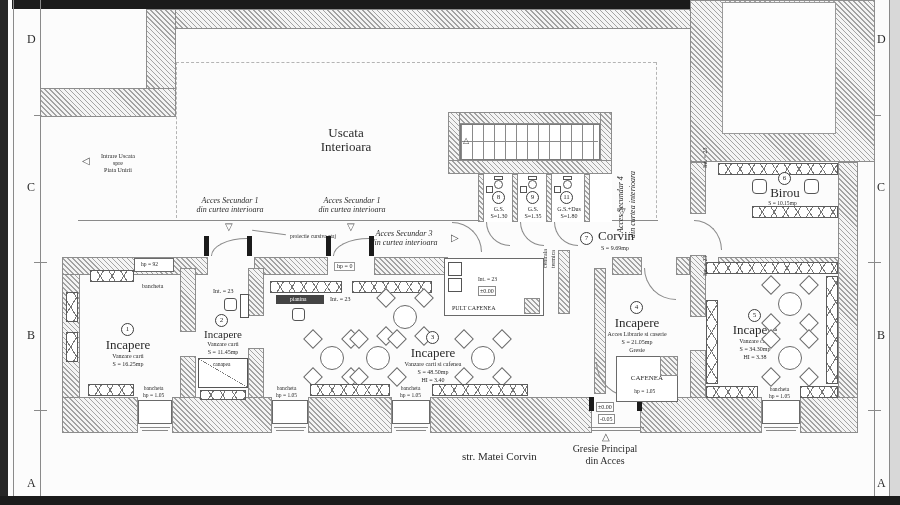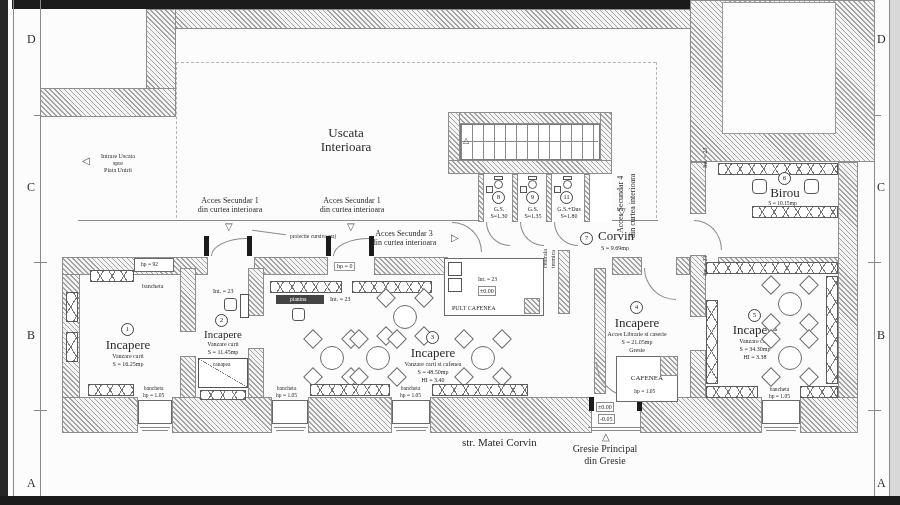--- a/index.html
+++ b/index.html
@@ -27,21 +27,21 @@
   .lineh{ height:1px; background:#8a8a8a; }
   .linev{ width:1px; background:#8a8a8a; }
   .dashh{ border-top:1px dashed #b4b4b4; }
   .dashv{ border-left:1px dashed #b4b4b4; }
   .whitebox{ background:#fff; border:1px solid #6a6a6a; }
   .txt{ white-space:nowrap; }
   .c{ text-align:center; }
   .f13{ font-size:13px; line-height:14px; }
   .f11{ font-size:11px; line-height:12px; }
   .f10{ font-size:10px; line-height:11px; }
-  .f8{ font-size:8px; line-height:9px; }
+  .f8{ font-size:8px; line-height:9px;font-style:italic; }
   .f7{ font-size:7px; line-height:8px; }
   .f6{ font-size:6px; line-height:7px; }
   .f55{ font-size:6px; line-height:6px; transform:scale(.92); transform-origin:left top; }
   .circ{
     border:1px solid #3d3d3d; border-radius:50%; width:13px; height:13px;
     font-size:7px; line-height:11px; text-align:center; background:#fff;
   }
   .lvl{ border:1px solid #8a8a8a; background:#fff; font-size:6px; line-height:8px; padding:0 1px; }
   .tri{ color:#4a4a4a; font-size:10px; line-height:10px; }
   .arcTL{ border:1px solid #8a8a8a; border-right:none; border-bottom:none; border-radius:100% 0 0 0; }
@@ -217,22 +217,22 @@
 
   <div class="abs bar" style="left:589px;top:397px;width:5px;height:14px;"></div>
   <div class="abs bar" style="left:637px;top:397px;width:5px;height:14px;"></div>
   <div class="abs arcBL" style="left:596px;top:362px;width:38px;height:36px;"></div>
   <div class="abs lvl" style="left:596px;top:402px;">±0.00</div>
   <div class="abs lvl" style="left:598px;top:414px;">-0.05</div>
   <div class="abs lineh" style="left:588px;top:427px;width:56px;"></div>
   <div class="abs lineh" style="left:592px;top:430px;width:48px;"></div>
   <div class="abs tri" style="left:602px;top:432px;">△</div>
   <div class="abs c f10 txt" style="left:545px;top:443px;width:120px;">Gresie Principal</div>
-  <div class="abs c f10 txt" style="left:545px;top:455px;width:120px;">din Gresie</div>
-  <div class="abs f11 txt" style="left:462px;top:436px;">str. Matei Corvin</div>
+  <div class="abs c f10 txt" style="left:545px;top:455px;width:120px;">din Acces</div>
+  <div class="abs f11 txt" style="left:462px;top:450px;">str. Matei Corvin</div>
 
   <div class="abs bar" style="left:204px;top:236px;width:5px;height:20px;"></div>
   <div class="abs bar" style="left:247px;top:236px;width:5px;height:20px;"></div>
   <div class="abs arcTL" style="left:211px;top:238px;width:36px;height:18px;"></div>
   <div class="abs bar" style="left:326px;top:236px;width:5px;height:20px;"></div>
   <div class="abs bar" style="left:369px;top:236px;width:5px;height:20px;"></div>
   <div class="abs arcTL" style="left:333px;top:238px;width:36px;height:18px;"></div>
   <div class="abs arcTR" style="left:452px;top:222px;width:30px;height:30px;"></div>
   <div class="abs arcBL" style="left:644px;top:268px;width:32px;height:32px;"></div>
   <div class="abs arcTR" style="left:694px;top:220px;width:28px;height:30px;"></div>

